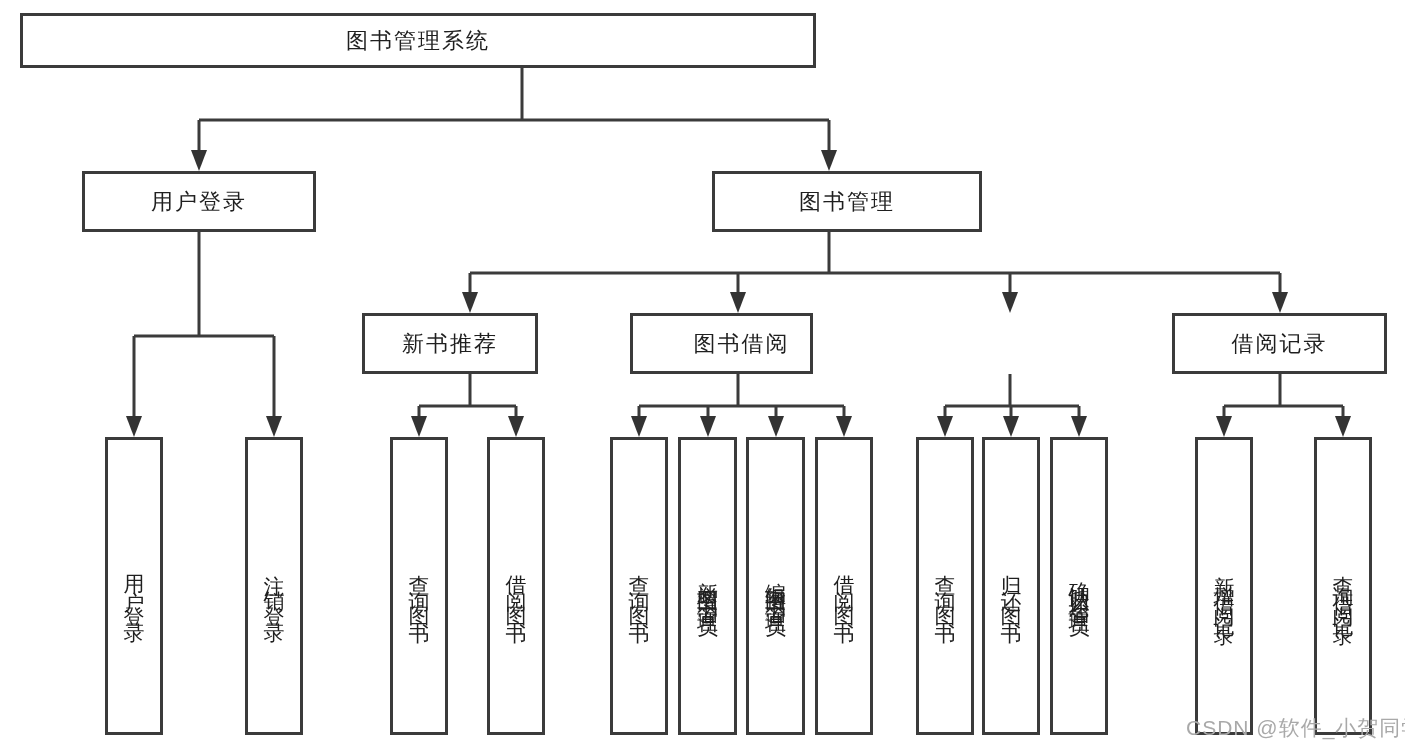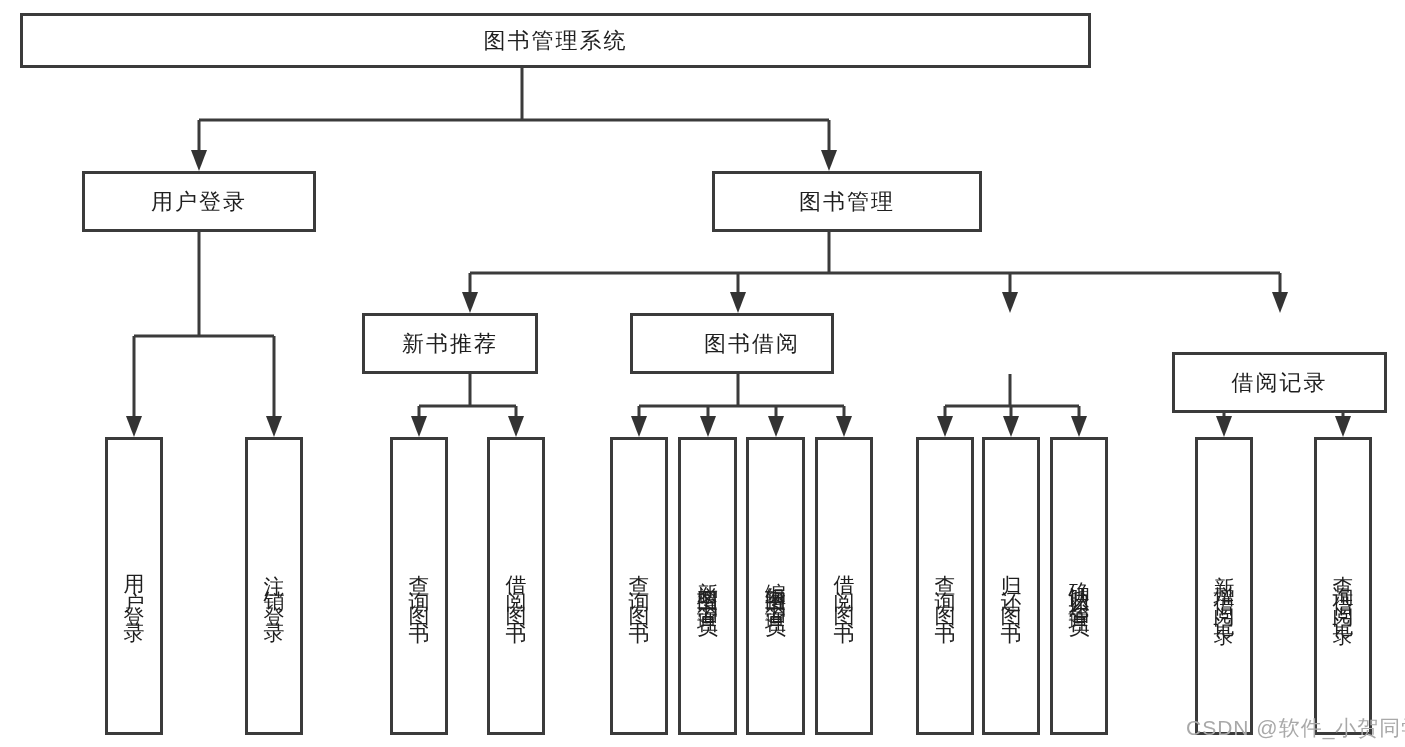--- a/index.html
+++ b/index.html
@@ -30,21 +30,21 @@
     align-items: center;
     justify-content: center;
     color: #1f1f1f;
     font-size: 22px;
     letter-spacing: 2px;
     z-index: 2;
   }
   .h-box { height: 61px; }
   .root-box {
     left: 20px; top: 13px;
-    width: 1071px; height: 55px;
+    width: 796px; height: 55px;
   }
   .v-box {
     top: 437px;
     width: 58px;
     height: 298px;
     writing-mode: vertical-rl;
     text-orientation: mixed;
     font-size: 21px;
     line-height: 58px;
   }
@@ -109,22 +109,22 @@
       <path d="M1335,416 L1351,416 L1343,437 Z"></path>
     </g>
   </svg>
 
   <div class="box root-box">图书管理系统</div>
 
   <div class="box h-box" style="left:82px; top:171px; width:234px;">用户登录</div>
   <div class="box h-box" style="left:712px; top:171px; width:270px;">图书管理</div>
 
   <div class="box h-box" style="left:362px; top:313px; width:176px;text-align:center;">新书推荐</div>
-  <div class="box h-box" style="left:630px; top:313px; width:204px;padding-left:40px;">图书借阅</div>
-  <div class="box h-box" style="left:1172px; top:313px; width:215px;margin-top:39px;">借阅记录</div>
+  <div class="box h-box" style="left:630px; top:313px; width:183px;padding-left:40px;">图书借阅</div>
+  <div class="box h-box" style="left:1172px; top:313px; width:215px;">借阅记录</div>
 
   <div class="box v-box chars4" style="left:105px;">用户登录</div>
   <div class="box v-box chars4" style="left:245px;">注销登录</div>
 
   <div class="box v-box chars4" style="left:390px;">查询图书</div>
   <div class="box v-box chars4" style="left:487px;">借阅图书</div>
 
   <div class="box v-box chars4" style="left:610px;">查询图书</div>
   <div class="box v-box chars9" style="left:678px; width:59px;">新增图书（管理员）</div>
   <div class="box v-box chars9" style="left:746px; width:59px;">编辑图书（管理员）</div>

